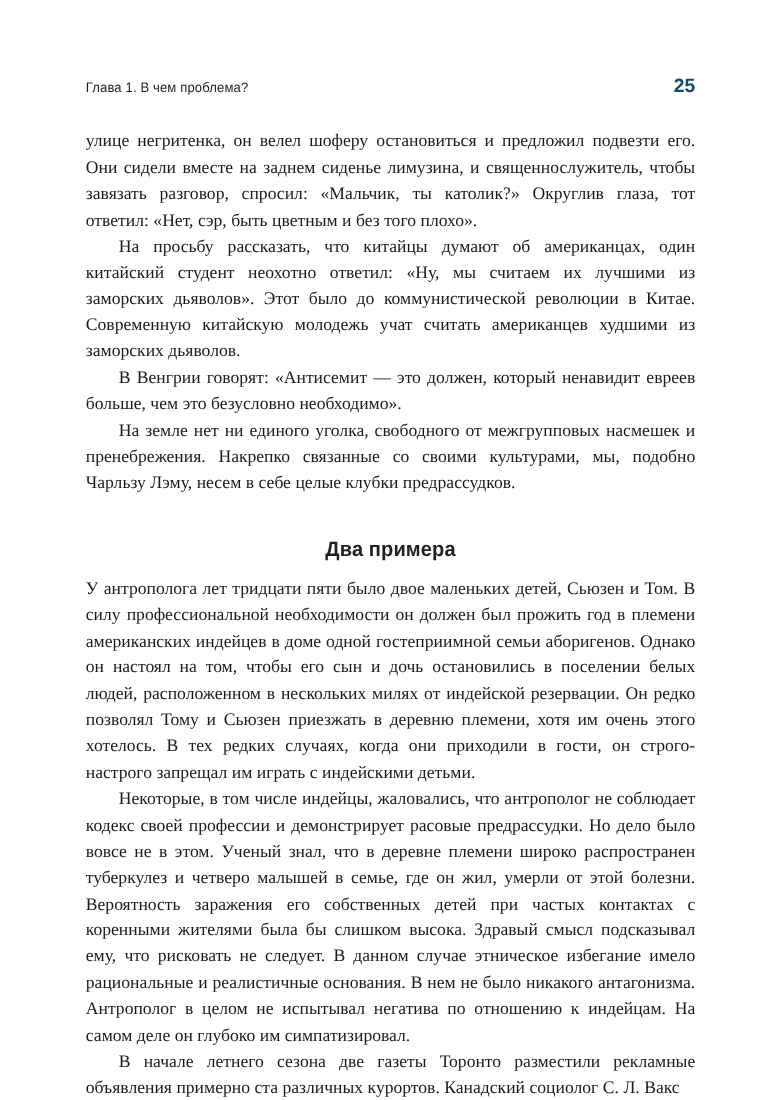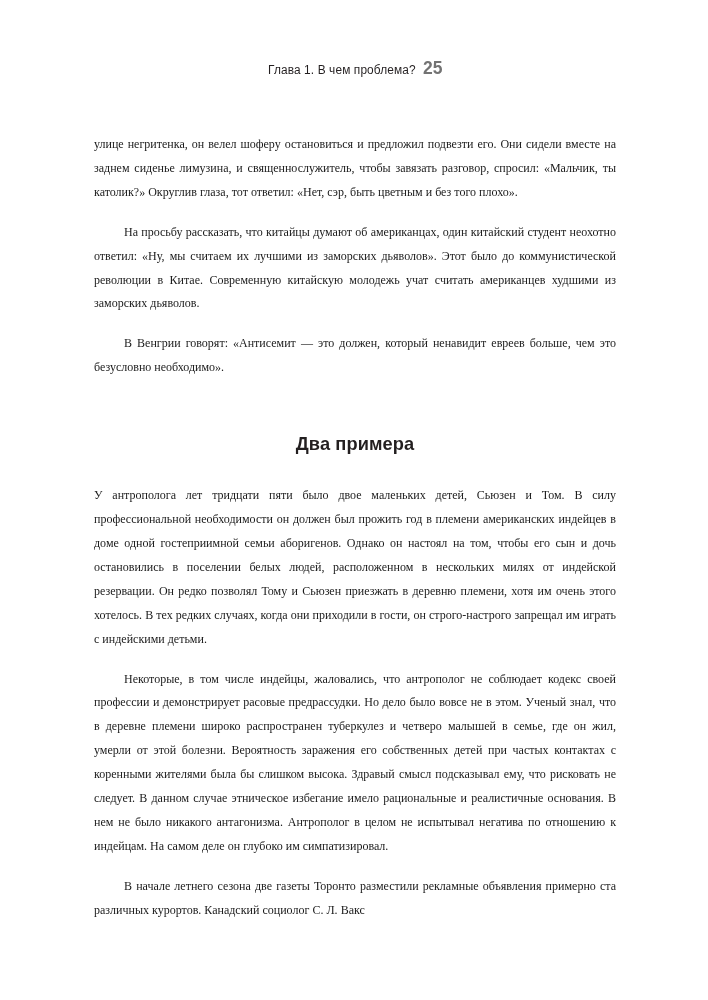--- a/index.html
+++ b/index.html
@@ -23,54 +23,54 @@
     top: 0;
     width: 708px;
     height: 1000px;
     background: #ffffff;
   }
 
   
   .running-head {
     position: absolute;
     left: 78px;
-    top: 60px;
+    top: 70px;
     width: 554px;
     display: flex;
     align-items: baseline;
-    justify-content: center;
+    justify-content: space-between;
   }
   .running-head-title {
     font-family: "Liberation Sans", "DejaVu Sans", sans-serif;
     font-size: 12.5px;
     letter-spacing: 0.01em;
     color: #231f20;
     white-space: nowrap;
     transform: scaleX(0.95);
     transform-origin: left center;
   }
   .page-number {
     font-family: "Liberation Sans", "DejaVu Sans", sans-serif;
     font-size: 17.5px;
     font-weight: bold;
-    color: #737373;
+    color: #0c4a6e;
     line-height: 1;
   }
 
   
   .column {
     position: absolute;
     left: 78px;
     top: 117px;
     width: 554px;
   }
 
   p.para {
-    margin: 16px;
-    font-size: 12px;
+    margin: 0;
+    font-size: 16px;
     line-height: 23.9px;
     text-align: justify;
     text-justify: inter-word;
     hyphens: manual;
     text-indent: 30px;
     word-spacing: 0.004em;
   }
   p.para.no-indent {
     text-indent: 0;
   }
@@ -99,20 +99,21 @@
   </div>
 
   <div class="column">
 
     <p class="para no-indent">улице негритенка, он велел шоферу остановиться и предложил подвезти его. Они сидели вместе на заднем сиденье лимузина, и священнослужитель, чтобы завязать разговор, спросил: «Мальчик, ты католик?» Округлив глаза, тот ответил: «Нет, сэр, быть цветным и без того плохо».</p>
 
     <p class="para">На просьбу рассказать, что китайцы думают об американцах, один китайский студент неохотно ответил: «Ну, мы считаем их лучшими из заморских дьяволов». Этот было до коммунистической революции в Китае. Современную китайскую молодежь учат считать американцев худшими из заморских дьяволов.</p>
 
     <p class="para">В Венгрии говорят: «Антисемит — это должен, который ненавидит евреев больше, чем это безусловно необходимо».</p>
 
+    <p class="para">На земле нет ни единого уголка, свободного от межгрупповых насмешек и пренебрежения. Накрепко связанные со своими культурами, мы, подобно Чарльзу Лэму, несем в себе целые клубки предрассудков.</p>
 
     <h2 class="section-heading">Два примера</h2>
 
     <p class="para no-indent">У антрополога лет тридцати пяти было двое маленьких детей, Сьюзен и Том. В силу профессиональной необходимости он должен был прожить год в племени американских индейцев в доме одной гостеприимной семьи аборигенов. Однако он настоял на том, чтобы его сын и дочь остановились в поселении белых людей, расположенном в нескольких милях от индейской резервации. Он редко позволял Тому и Сьюзен приезжать в деревню племени, хотя им очень этого хотелось. В тех редких случаях, когда они приходили в гости, он строго-настрого запрещал им играть с индейскими детьми.</p>
 
     <p class="para">Некоторые, в том числе индейцы, жаловались, что антрополог не соблюдает кодекс своей профессии и демонстрирует расовые предрассудки. Но дело было вовсе не в этом. Ученый знал, что в деревне племени широко распространен туберкулез и четверо малышей в семье, где он жил, умерли от этой болезни. Вероятность заражения его собственных детей при частых контактах с коренными жителями была бы слишком высока. Здравый смысл подсказывал ему, что рисковать не следует. В данном случае этническое избегание имело рациональные и реалистичные основания. В нем не было никакого антагонизма. Антрополог в целом не испытывал негатива по отношению к индейцам. На самом деле он глубоко им симпатизировал.</p>
 
 
     <p class="para">В начале летнего сезона две газеты Торонто разместили рекламные объявления примерно ста различных курортов. Канадский социолог С. Л. Вакс</p>
 

